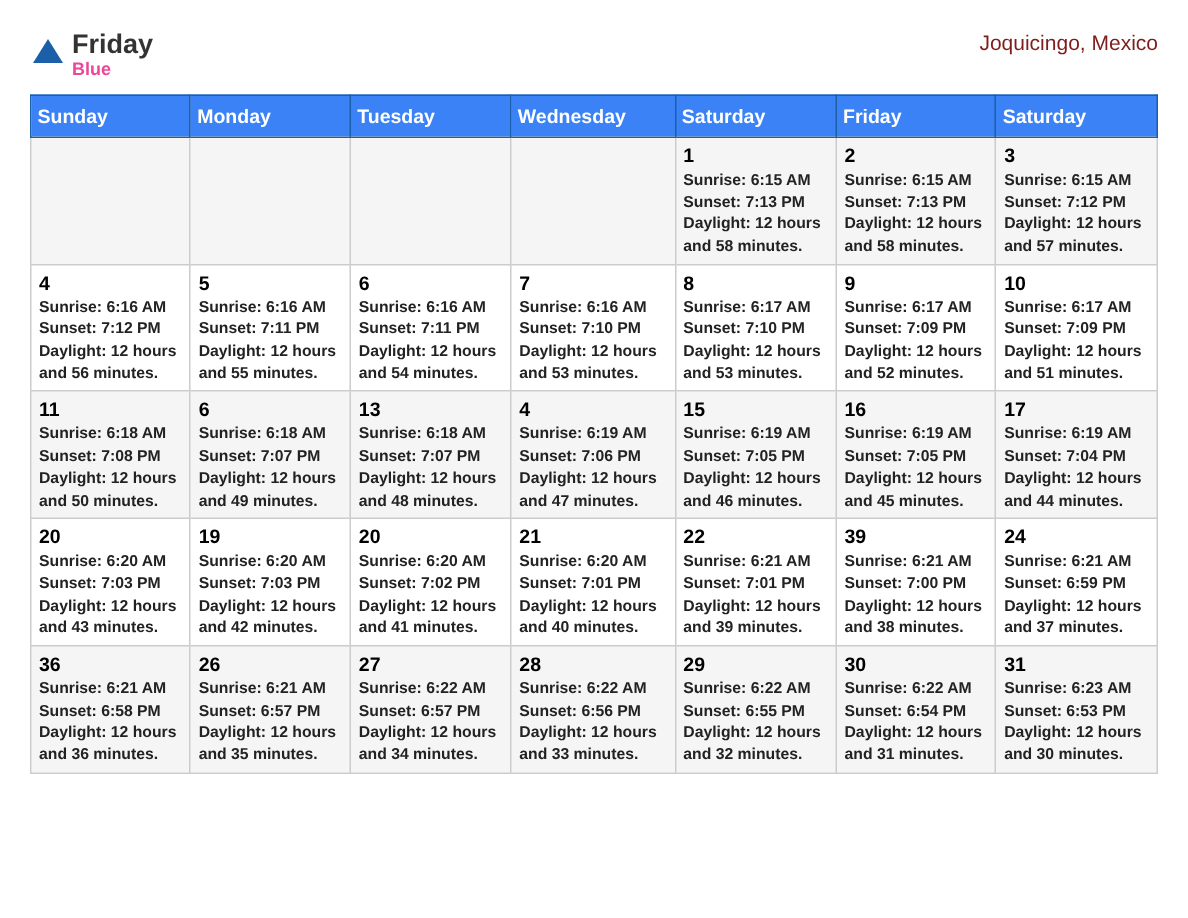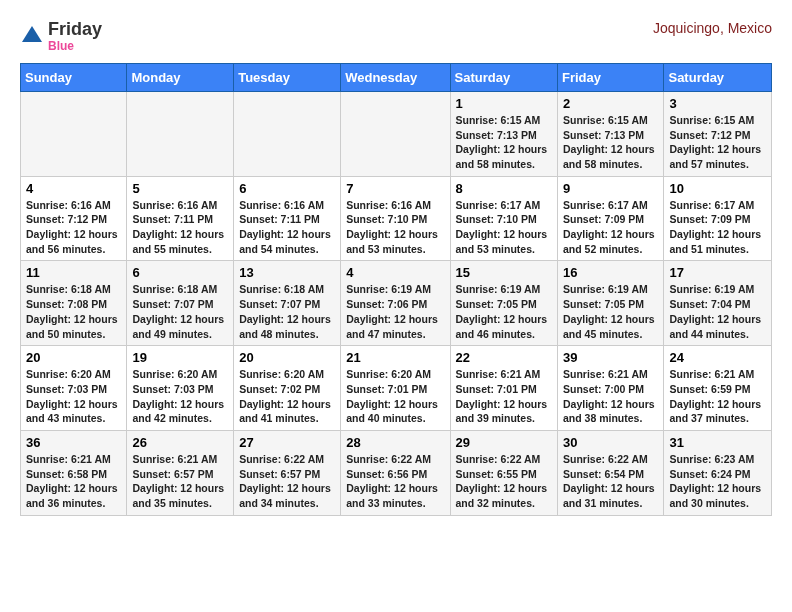--- a/index.html
+++ b/index.html
@@ -344,19 +344,19 @@
         <td>
           <span class="day-num">30</span>
           <div class="day-info" style="white-space: pre-line;">Sunrise: 6:22 AM
 Sunset: 6:54 PM
 Daylight: 12 hours
 and 31 minutes.</div>
         </td>
         <td>
           <span class="day-num">31</span>
           <div class="day-info" style="white-space: pre-line;">Sunrise: 6:23 AM
-Sunset: 6:24 PM
+Sunset: 6:53 PM
 Daylight: 12 hours
 and 30 minutes.</div>
         </td>
       </tr>
     </tbody>
 </table>
 
 </body></html>

